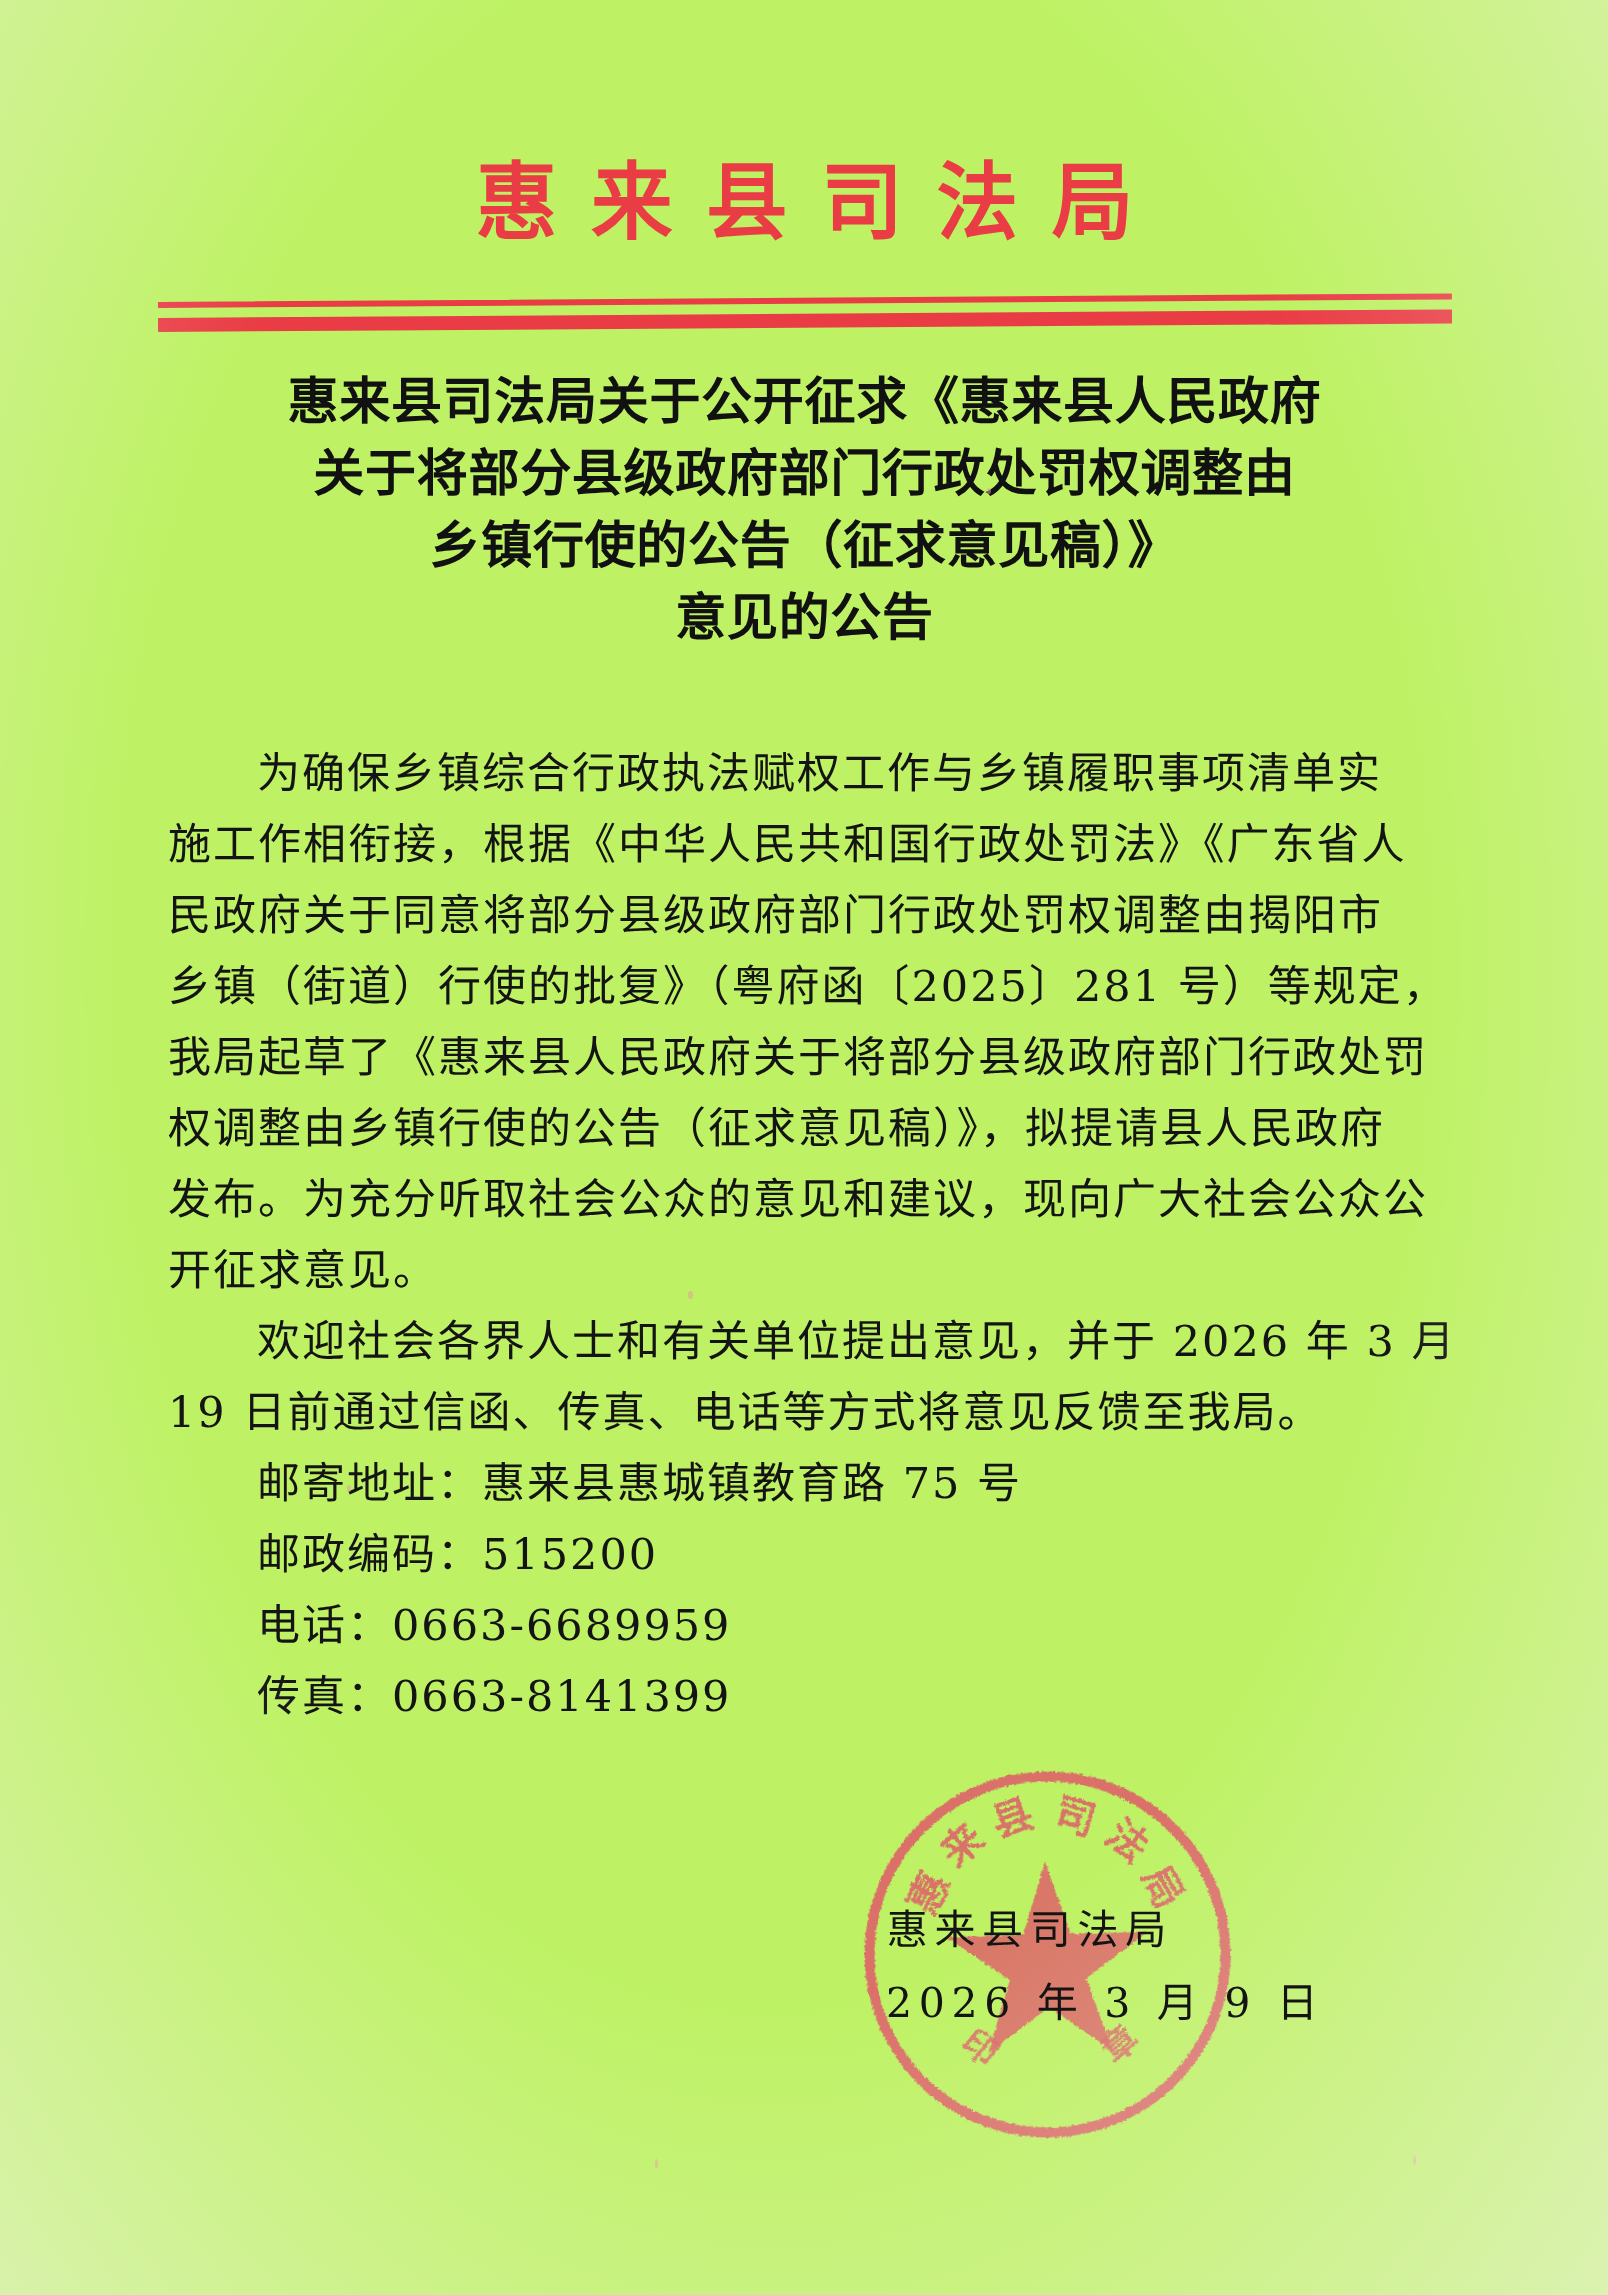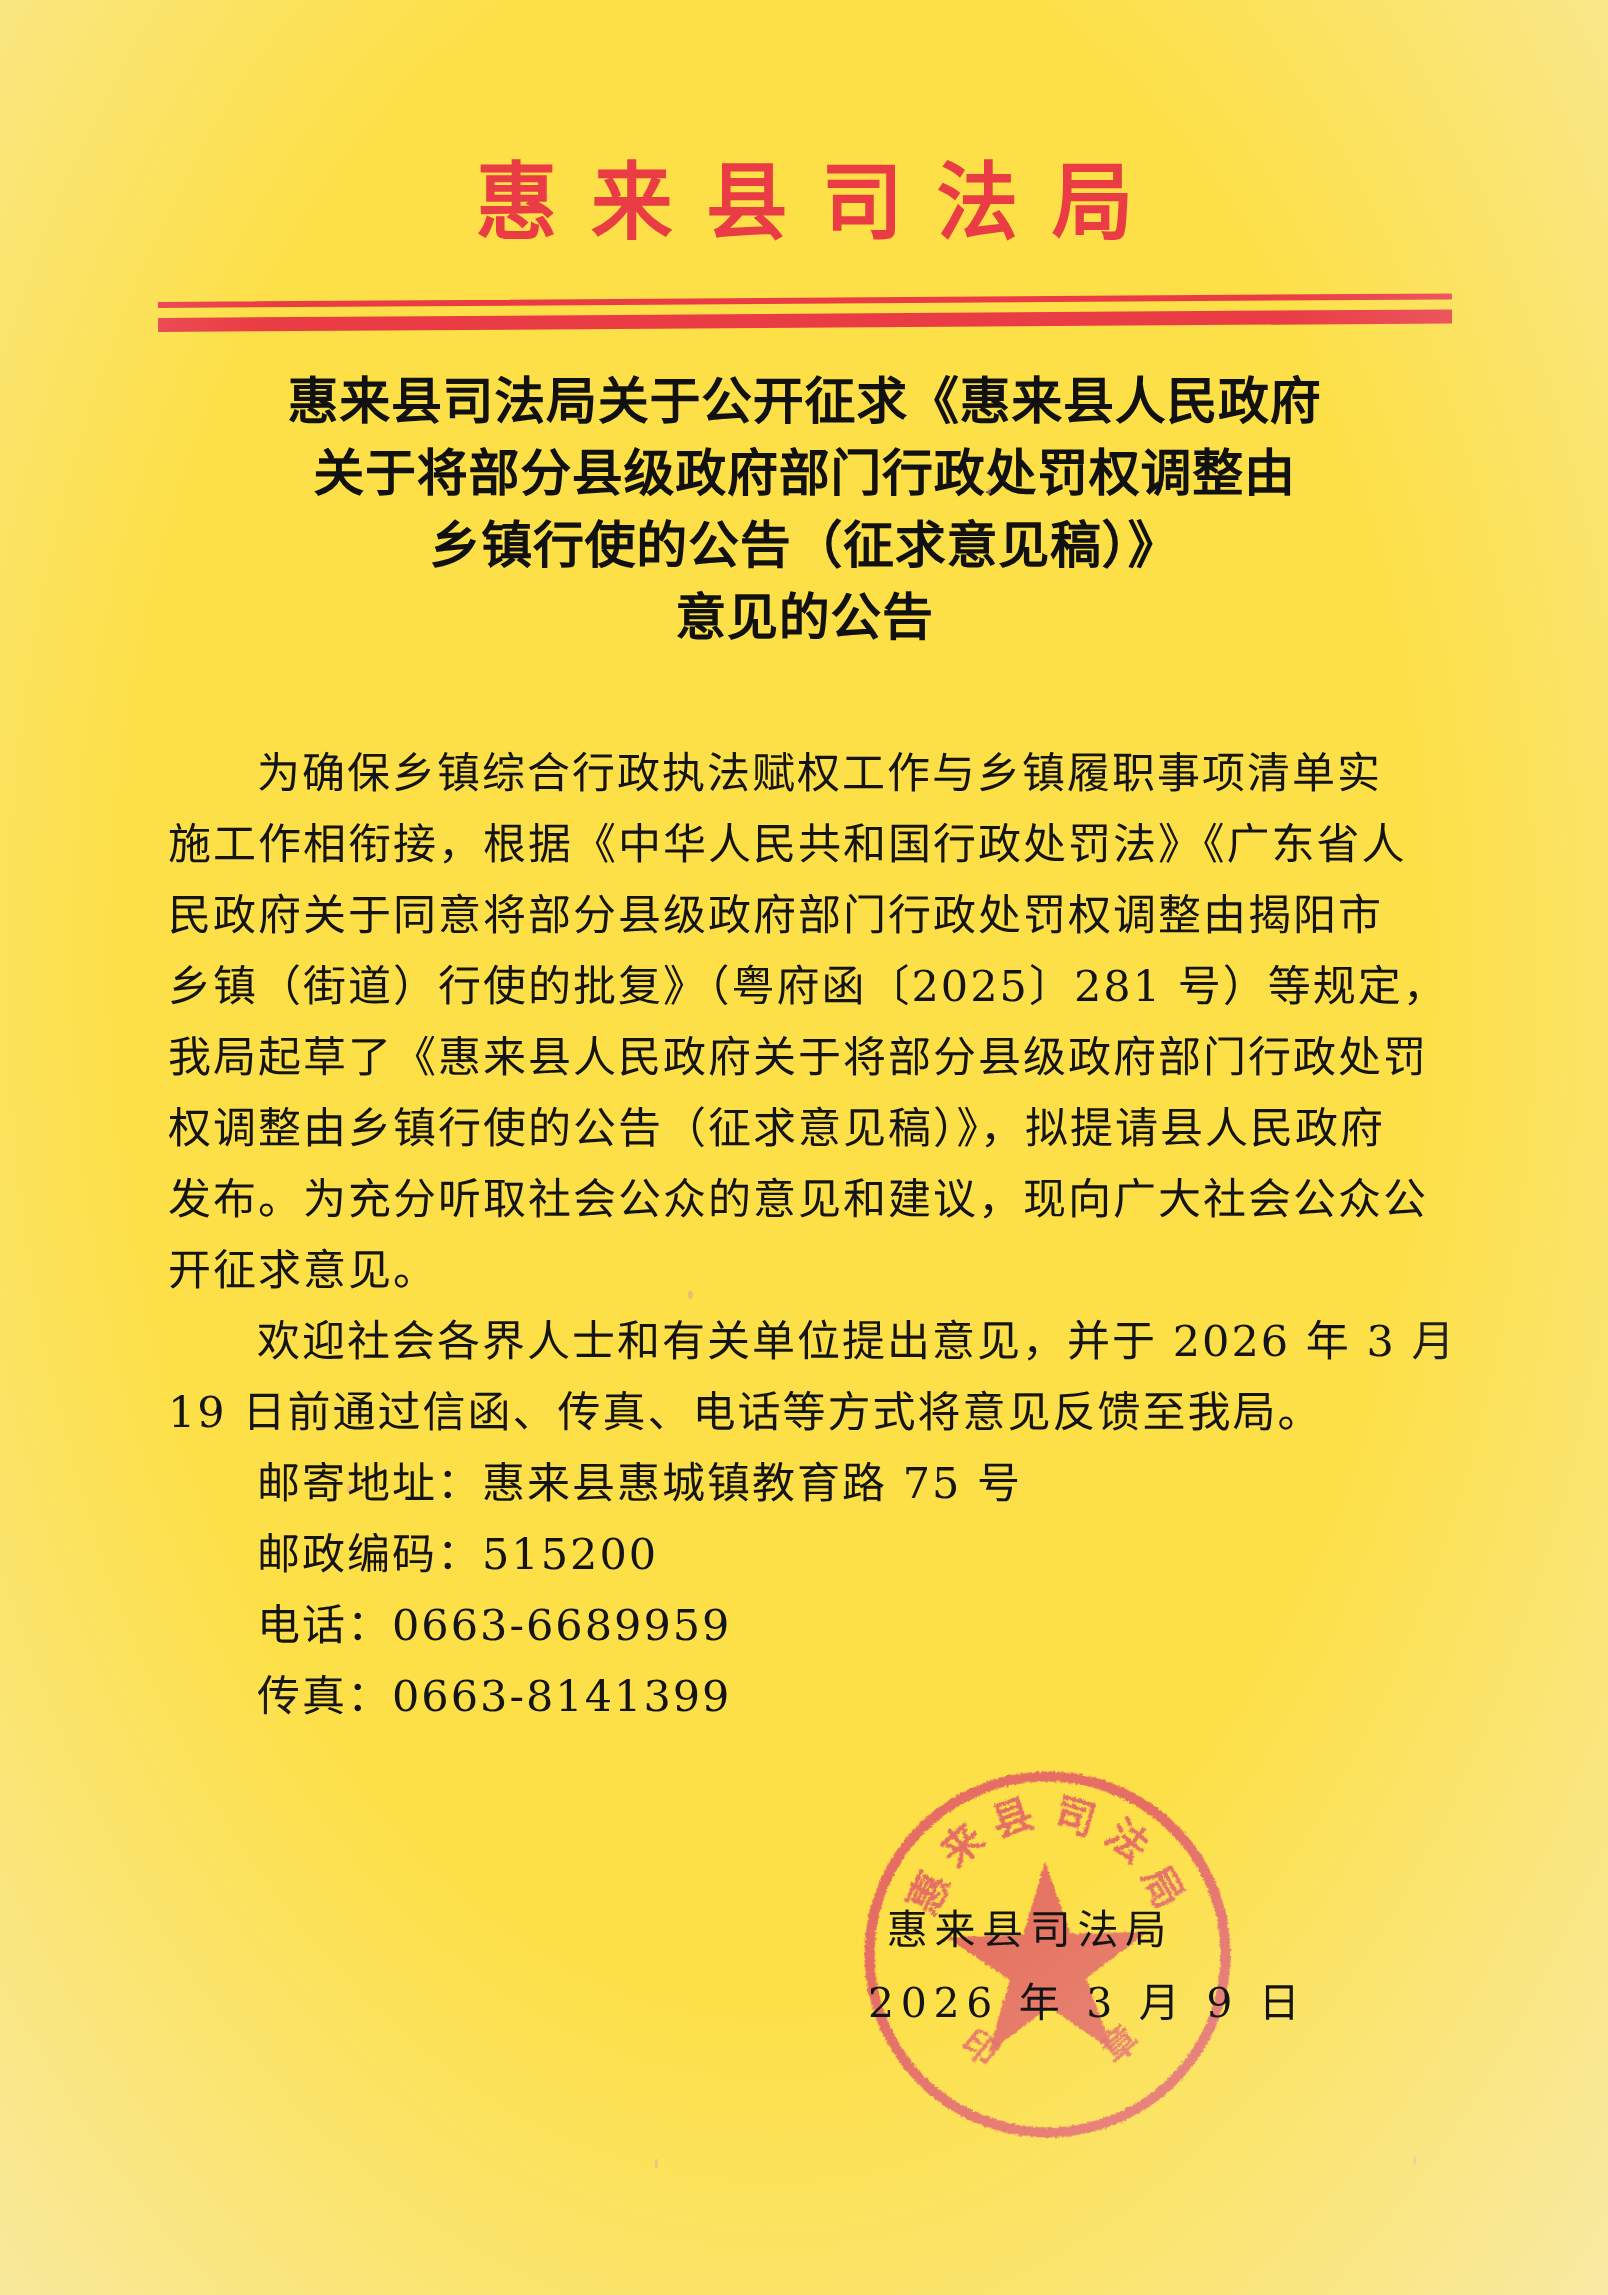--- a/index.html
+++ b/index.html
@@ -6,21 +6,21 @@
   html, body {
     margin: 0;
     padding: 0;
     background: #ffffff;
   }
 
   .page {
     position: relative;
     width: 1609px;
     height: 2295px;
-    background: #fde047;
+    background: #bef264;
     overflow: hidden;
     font-family: "DejaVu Serif", "Liberation Serif", serif;
     color: #1a1a1a;
   }
 
   
   .scan-tint {
     position: absolute;
     inset: 0;
     background:
@@ -116,21 +116,21 @@
   }
   .signoff-line {
     font-family: "DejaVu Serif", "Liberation Serif", serif;
     font-size: 41px;
     line-height: 73px;
     letter-spacing: 6.7px;
     color: #141414;
     white-space: nowrap;
   }
   .signoff-org  { padding-left: 18.7px; }
-  .signoff-date { padding-left: 0px; }
+  .signoff-date { padding-left: 0px; margin-left: 18px; }
 
   .seal {
     position: absolute;
     left: 854px;
     top: 1761px;
     width: 387px;
     height: 387px;
     z-index: 1;
     opacity: 0.88;
     transform: rotate(-1.5deg);

